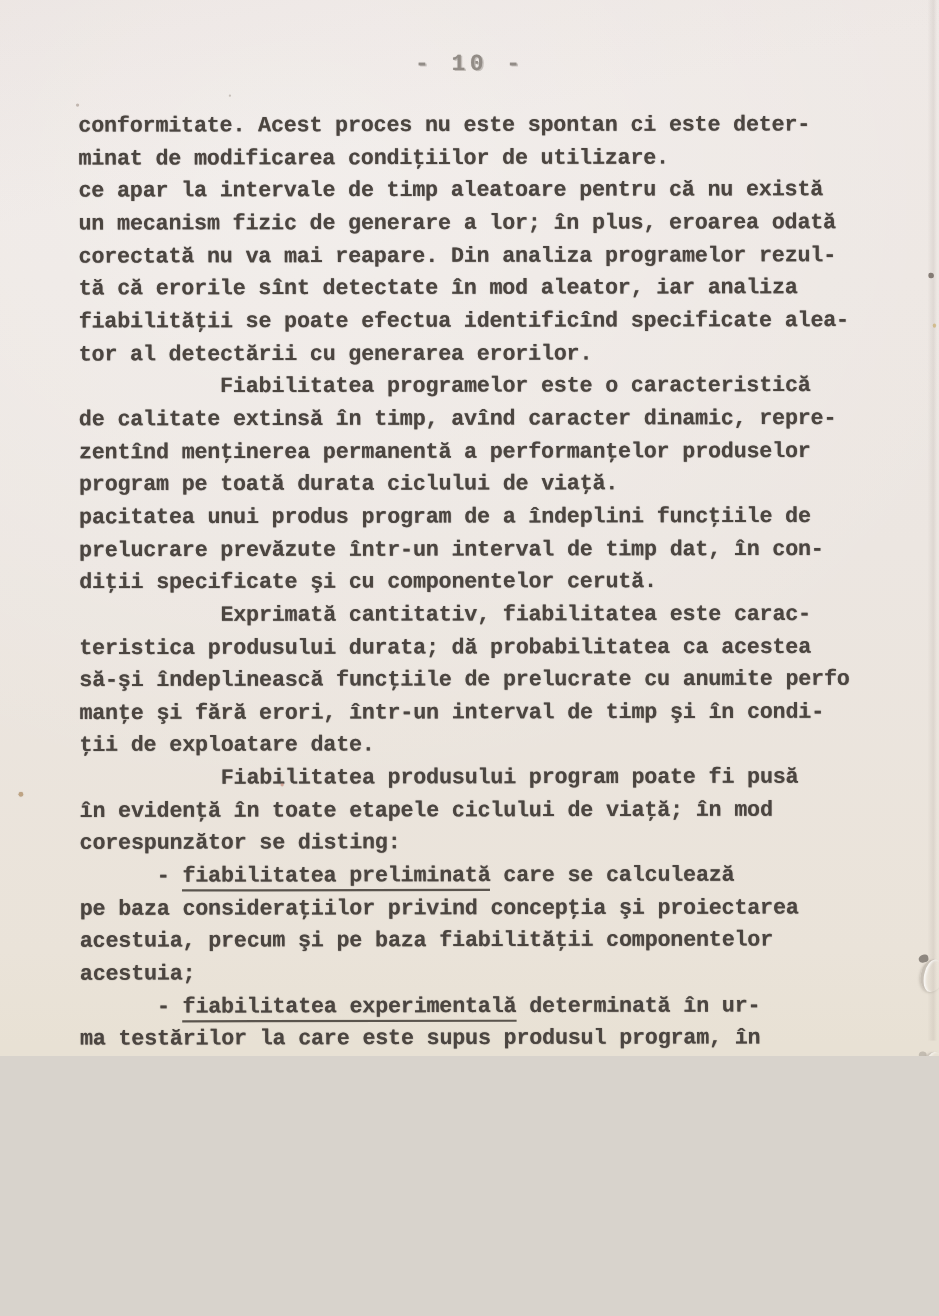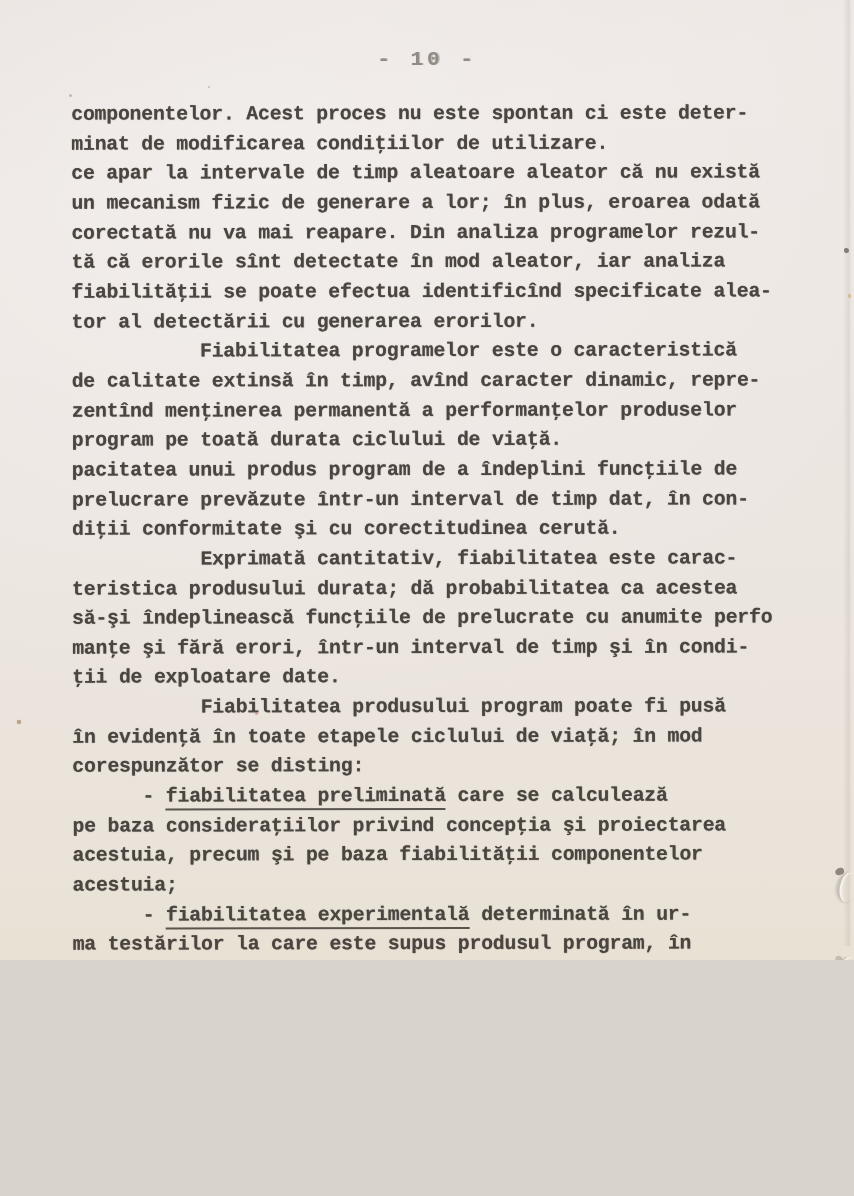--- a/index.html
+++ b/index.html
@@ -83,35 +83,35 @@
   .speck.f { left:208px; top:86px;  width:2px; height:2px; background:#9b9187; opacity:.5; }
 </style>
 </head>
 <body>
 
 <div class="page">
 
   <div class="page-number">- 10 -</div>
 
   <div class="text-block">
-      <div class="line">componentelor. Acest proces nu este spontan ci este deter-</div>
+      <div class="line">conformitate. Acest proces nu este spontan ci este deter-</div>
       <div class="line">minat de modificarea condiţiilor de utilizare.</div>
-      <div class="line">ce apar la intervale de timp aleatoare aleator că nu există</div>
+      <div class="line">ce apar la intervale de timp aleatoare pentru că nu există</div>
       <div class="line">un mecanism fizic de generare a lor; în plus, eroarea odată</div>
       <div class="line">corectată nu va mai reapare. Din analiza programelor rezul-</div>
       <div class="line">tă că erorile sînt detectate în mod aleator, iar analiza</div>
       <div class="line">fiabilităţii se poate efectua identificînd specificate alea-</div>
       <div class="line">tor al detectării cu generarea erorilor.</div>
       <div class="line">           Fiabilitatea programelor este o caracteristică</div>
       <div class="line">de calitate extinsă în timp, avînd caracter dinamic, repre-</div>
       <div class="line">zentînd menţinerea permanentă a performanţelor produselor</div>
       <div class="line">program pe toată durata ciclului de viaţă.</div>
       <div class="line">pacitatea unui produs program de a îndeplini funcţiile de</div>
       <div class="line">prelucrare prevăzute într-un interval de timp dat, în con-</div>
-      <div class="line">diţii conformitate şi cu corectitudinea cerută.</div>
+      <div class="line">diţii specificate şi cu componentelor cerută.</div>
       <div class="line">           Exprimată cantitativ, fiabilitatea este carac-</div>
       <div class="line">teristica produsului durata; dă probabilitatea ca acestea</div>
       <div class="line">să-şi îndeplinească funcţiile de prelucrate cu anumite perfo</div>
       <div class="line">manţe şi fără erori, într-un interval de timp şi în condi-</div>
       <div class="line">ţii de exploatare date.</div>
       <div class="line">           Fiabilitatea produsului program poate fi pusă</div>
       <div class="line">în evidenţă în toate etapele ciclului de viaţă; în mod</div>
       <div class="line">corespunzător se disting:</div>
       <div class="line"><span>      - </span><span class="underlined">fiabilitatea preliminată</span><span> care se calculează</span></div>
       <div class="line">pe baza consideraţiilor privind concepţia şi proiectarea</div>

